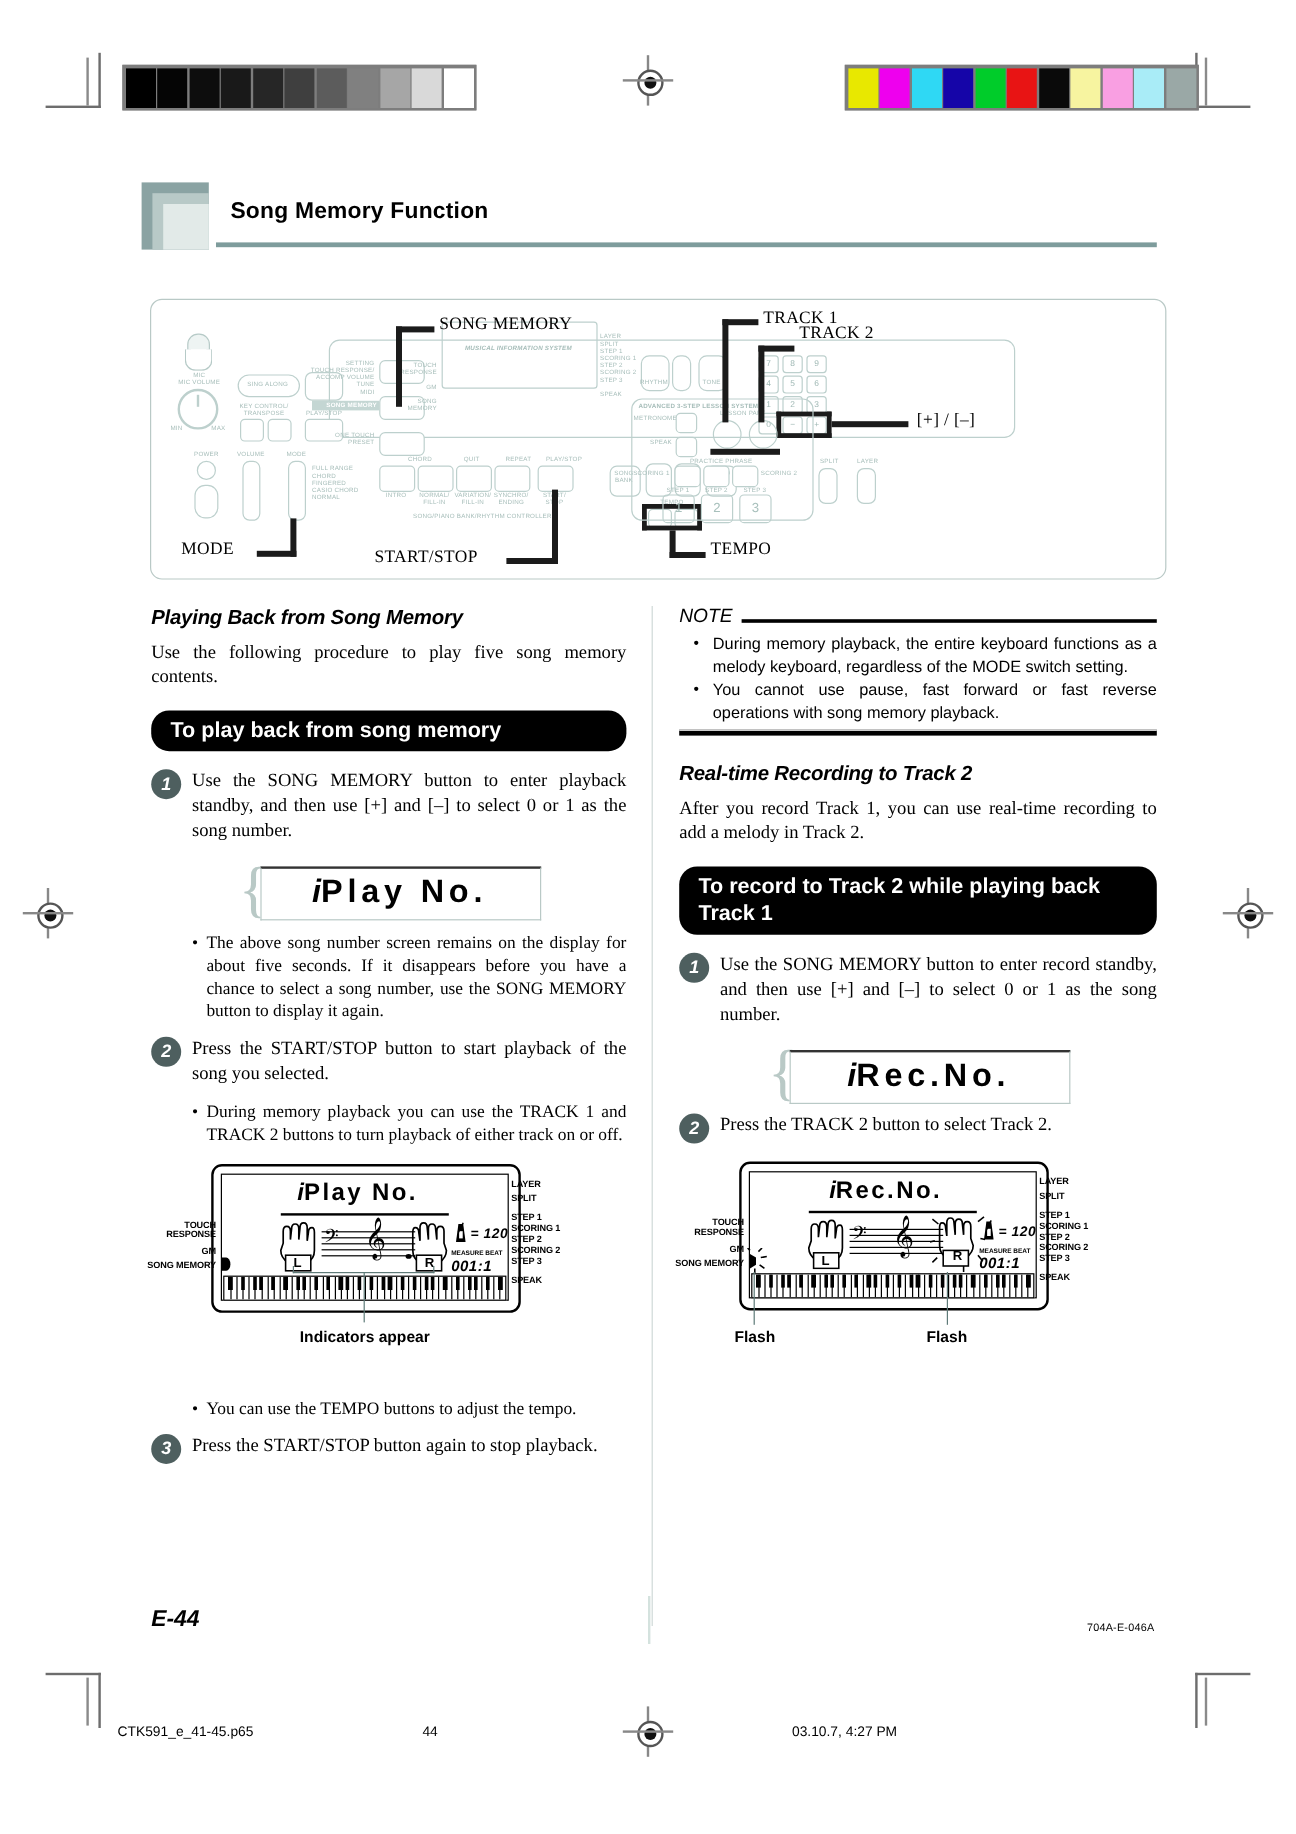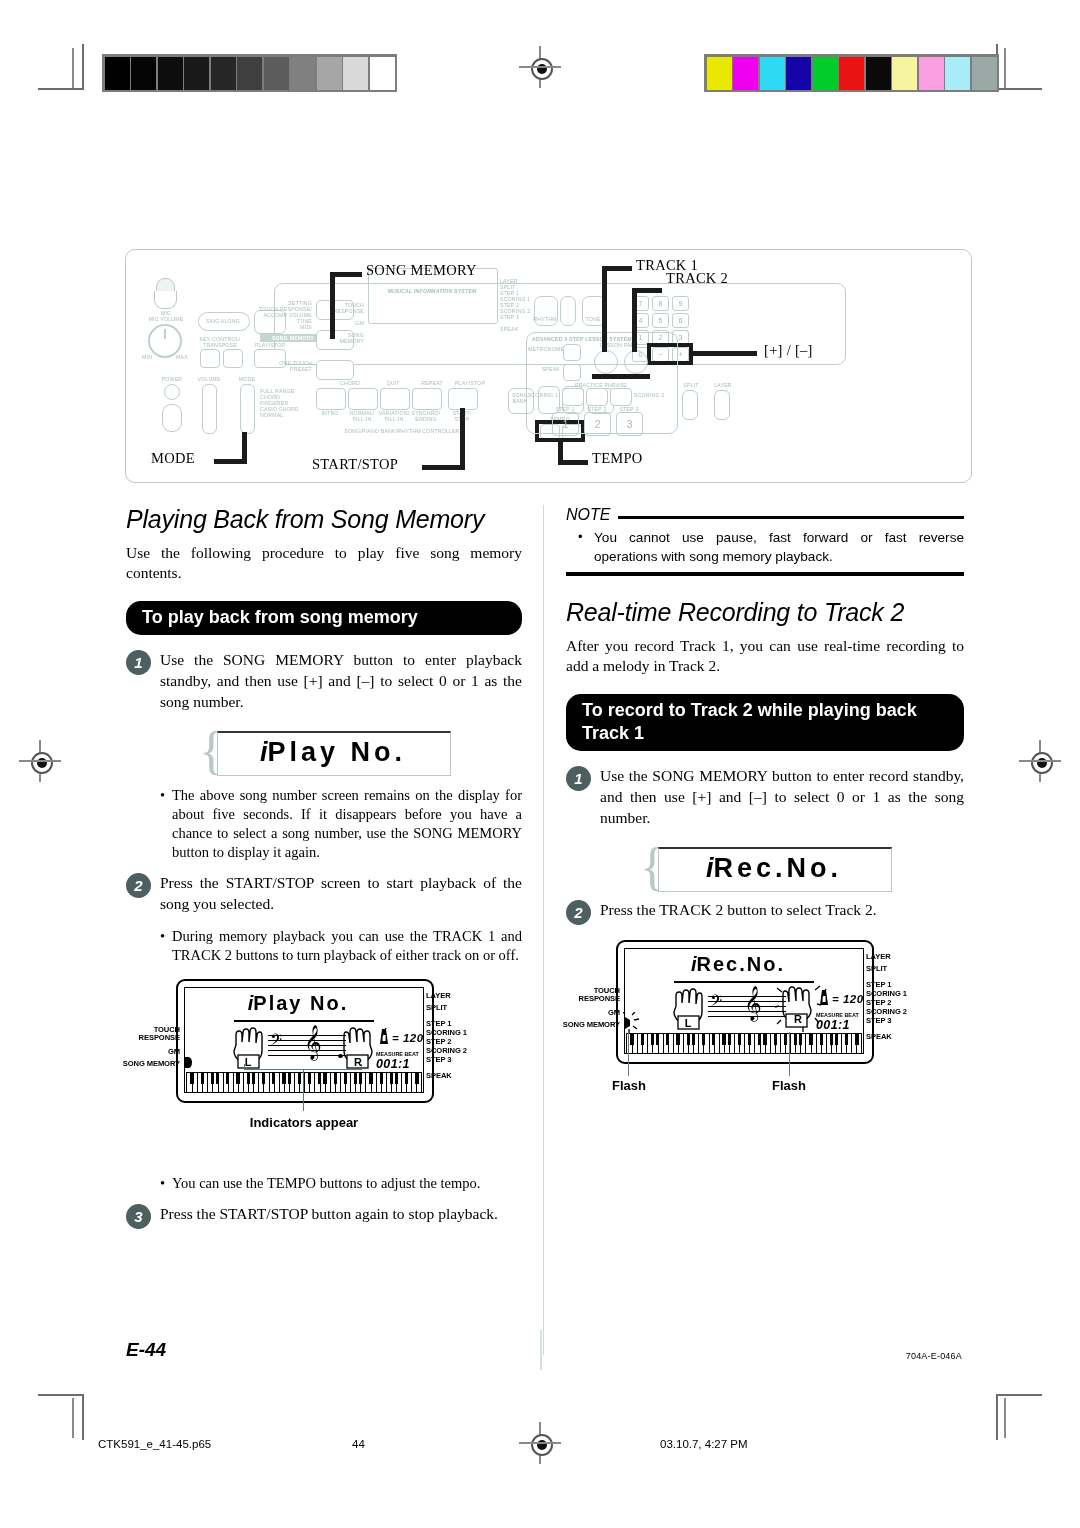--- a/index.html
+++ b/index.html
@@ -68,22 +68,22 @@
   .blkband{position:absolute;background:#1b1b1b;}
 
   
   .callout{position:absolute;font-family:"Liberation Serif",serif;font-size:14.5px;letter-spacing:.3px;}
 
   
   .colL{position:absolute;left:126px;top:505px;width:396px;}
   .colR{position:absolute;left:566px;top:505px;width:398px;}
   .vdiv{position:absolute;left:543px;top:505px;width:1.4px;height:850px;background:#cfd9d7;}
 
-  h2.sec{font-family:"Liberation Sans",sans-serif;font-style:italic;font-weight:normal;
-         font-size:25px;margin:0 0 9px 0;letter-spacing:-.2px;}
+  h2.sec{font-family:"Liberation Sans",sans-serif;font-style:italic;font-weight:bold;
+         font-size:17px;margin:0 0 9px 0;letter-spacing:-.2px;}
   p.body{font-size:15.5px;line-height:20px;margin:0 0 6px 0;text-align:justify;}
   .blkhdr{background:#000;color:#fff;border-radius:15px;font-family:"Liberation Sans",sans-serif;
           font-weight:bold;font-size:18px;padding:5px 4px 6px 16px;margin:18px 0 14px 0;line-height:23px;}
   .step{position:relative;padding-left:34px;margin:10px 0 4px 0;}
   .stepnum{position:absolute;left:0;top:1px;width:25px;height:25px;border-radius:50%;
            background:#4e5f5f;color:#fff;font-family:"Liberation Sans",sans-serif;font-style:italic;
            font-weight:bold;font-size:15px;text-align:center;line-height:25px;}
   .steptxt{font-size:15.5px;line-height:21px;text-align:justify;}
   ul.bul{margin:4px 0 4px 0;padding:0 0 0 34px;list-style:none;}
   ul.bul li{font-size:14.5px;line-height:19px;text-align:justify;position:relative;padding-left:12px;margin-bottom:2px;margin-top:13px;}
@@ -215,20 +215,29 @@
       <i style="background: rgb(21, 5, 168);"></i>
       <i style="background: rgb(0, 204, 42);"></i>
       <i style="background: rgb(232, 20, 20);"></i>
       <i style="background: rgb(10, 10, 10);"></i>
       <i style="background: rgb(247, 244, 160);"></i>
       <i style="background: rgb(249, 159, 226);"></i>
       <i style="background: rgb(169, 236, 247);"></i>
       <i style="background: rgb(154, 168, 166);"></i>
     </div>
 
+  <div class="hdr">
+    <div class="hdr-sq">
+      <div class="s1"></div>
+        <div class="s2"></div>
+        <div class="s3"></div>
+    </div>
+    <div class="hdr-title">Song Memory Function</div>
+    <div class="hdr-rule"></div>
+  </div>
 
   <div class="panel">
 
     <div class="mic">
       <div class="micbody"></div>
         <div class="micstem"></div>
       </div>
     <div class="ptxt c" style="left:24px;top:60px;width:32px;">MIC</div>
     <div class="ptxt c" style="left:16px;top:66px;width:48px;">MIC VOLUME</div>
     <div class="knob"></div>
@@ -425,21 +434,21 @@
       <div class="strip-box"></div>
       <div class="strip-txt"><span class="it">i</span><span>Play No.</span></div>
     </div>
 
     <ul class="bul">
       <li>The above song number screen remains on the display for about five seconds. If it disappears before you have a chance to select a song number, use the SONG MEMORY button to display it again.</li>
     </ul>
 
     <div class="step">
       <div class="stepnum">2</div>
-      <div class="steptxt">Press the START/STOP screen to start playback of the song you selected.</div>
+      <div class="steptxt">Press the START/STOP button to start playback of the song you selected.</div>
     </div>
     <ul class="bul">
       <li>During memory playback you can use the TRACK 1 and TRACK 2 buttons to turn playback of either track on or off.</li>
     </ul>
 
     <div class="lcdfig" style="height:190px;">
       <div class="lcdframe" style="left:50px;top:8px;width:254px;height:120px;"></div>
       <div class="lcdscreen" style="left:58px;top:16px;width:238px;height:104px;"></div>
       <div class="lcdtitle" style="left:58px;top:21px;width:228px;">
         <span class="it">i</span><span>Play No.</span>
@@ -585,20 +594,21 @@
       <div class="steptxt">Press the START/STOP button again to stop playback.</div>
     </div>
   </div>
 
   <div class="colR">
 
     <div class="note">
       <span class="note-lbl">NOTE</span>
       <span class="note-rule"></span>
       <ul class="note-ul">
+        <li>During memory playback, the entire keyboard functions as a melody keyboard, regardless of the MODE switch setting.</li>
         <li>You cannot use pause, fast forward or fast reverse operations with song memory playback.</li>
       </ul>
       <div class="note-bot"></div>
     </div>
 
     <h2 class="sec" style="margin-top:22px;">Real-time Recording to Track 2</h2>
     <p class="body">After you record Track 1, you can use real-time recording to add a melody in Track 2.</p>
 
     <div class="blkhdr">To record to Track 2 while playing back Track 1</div>
 

